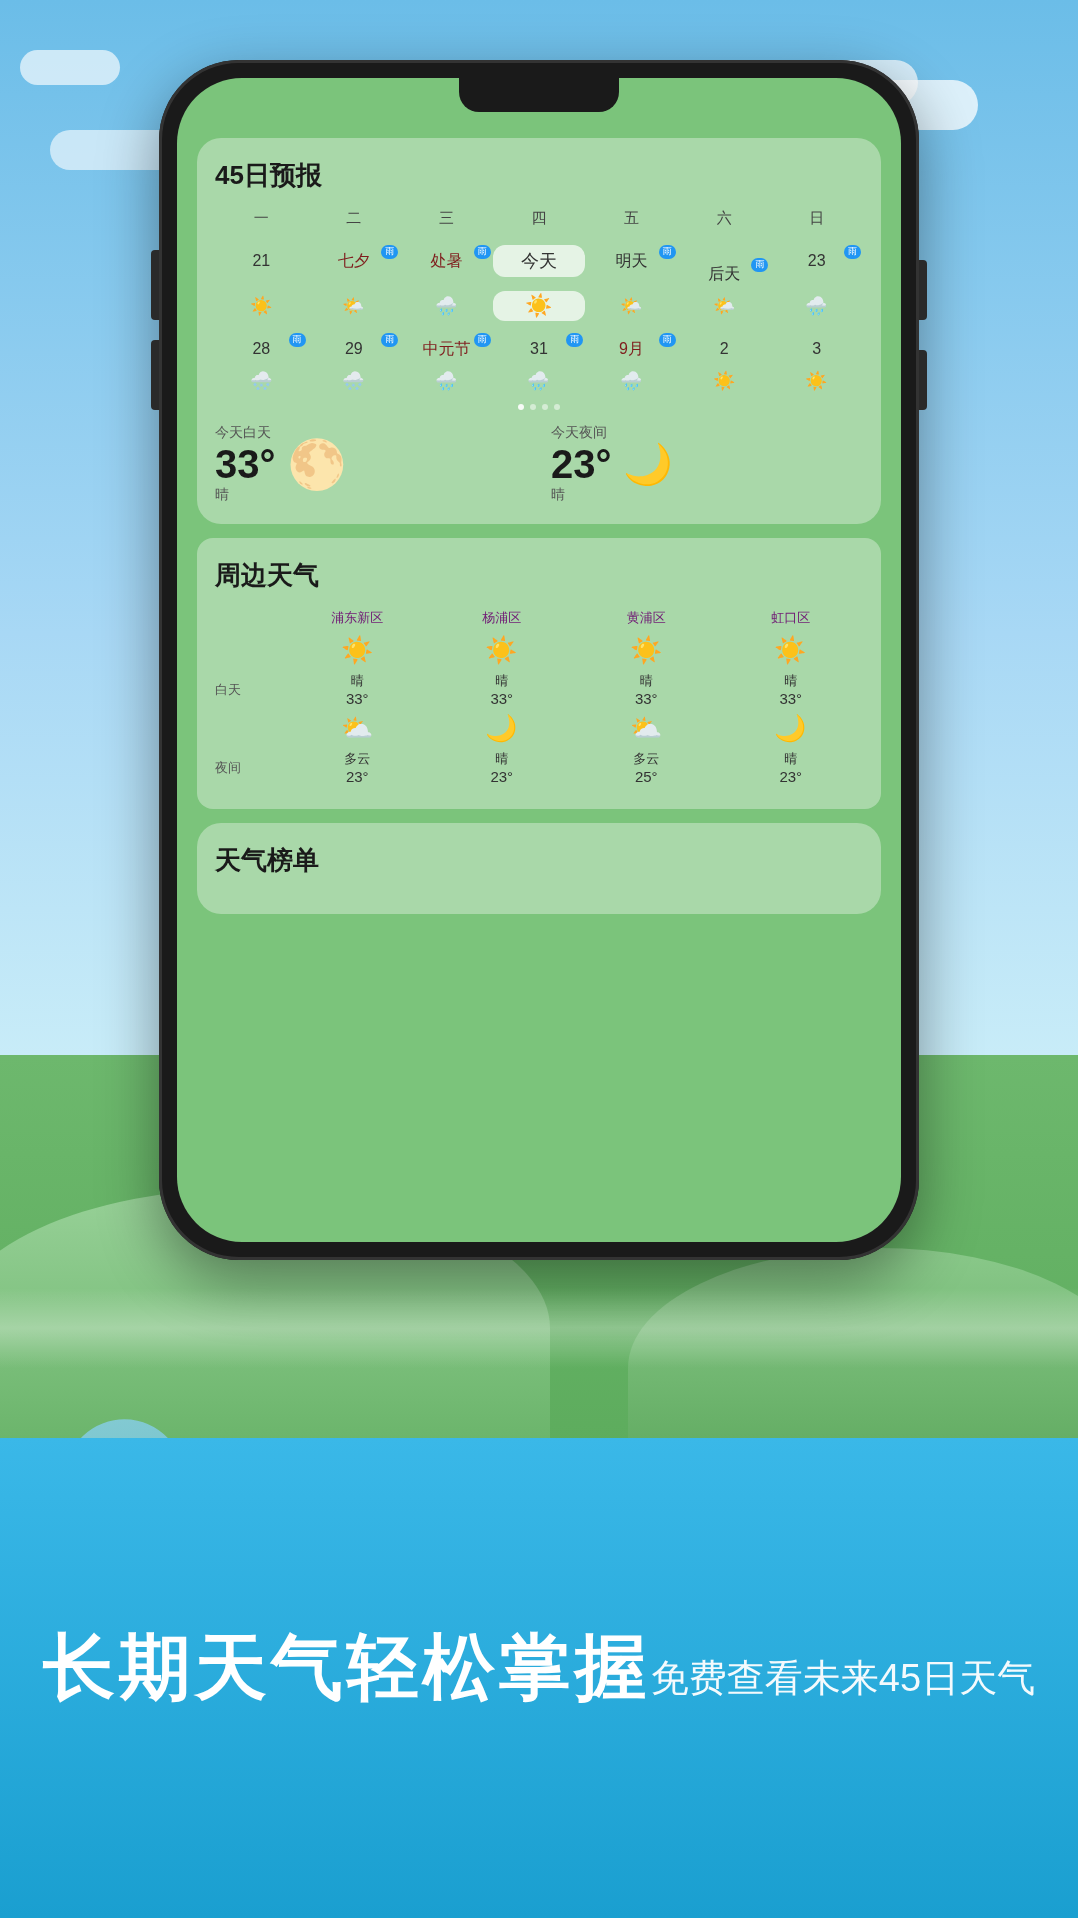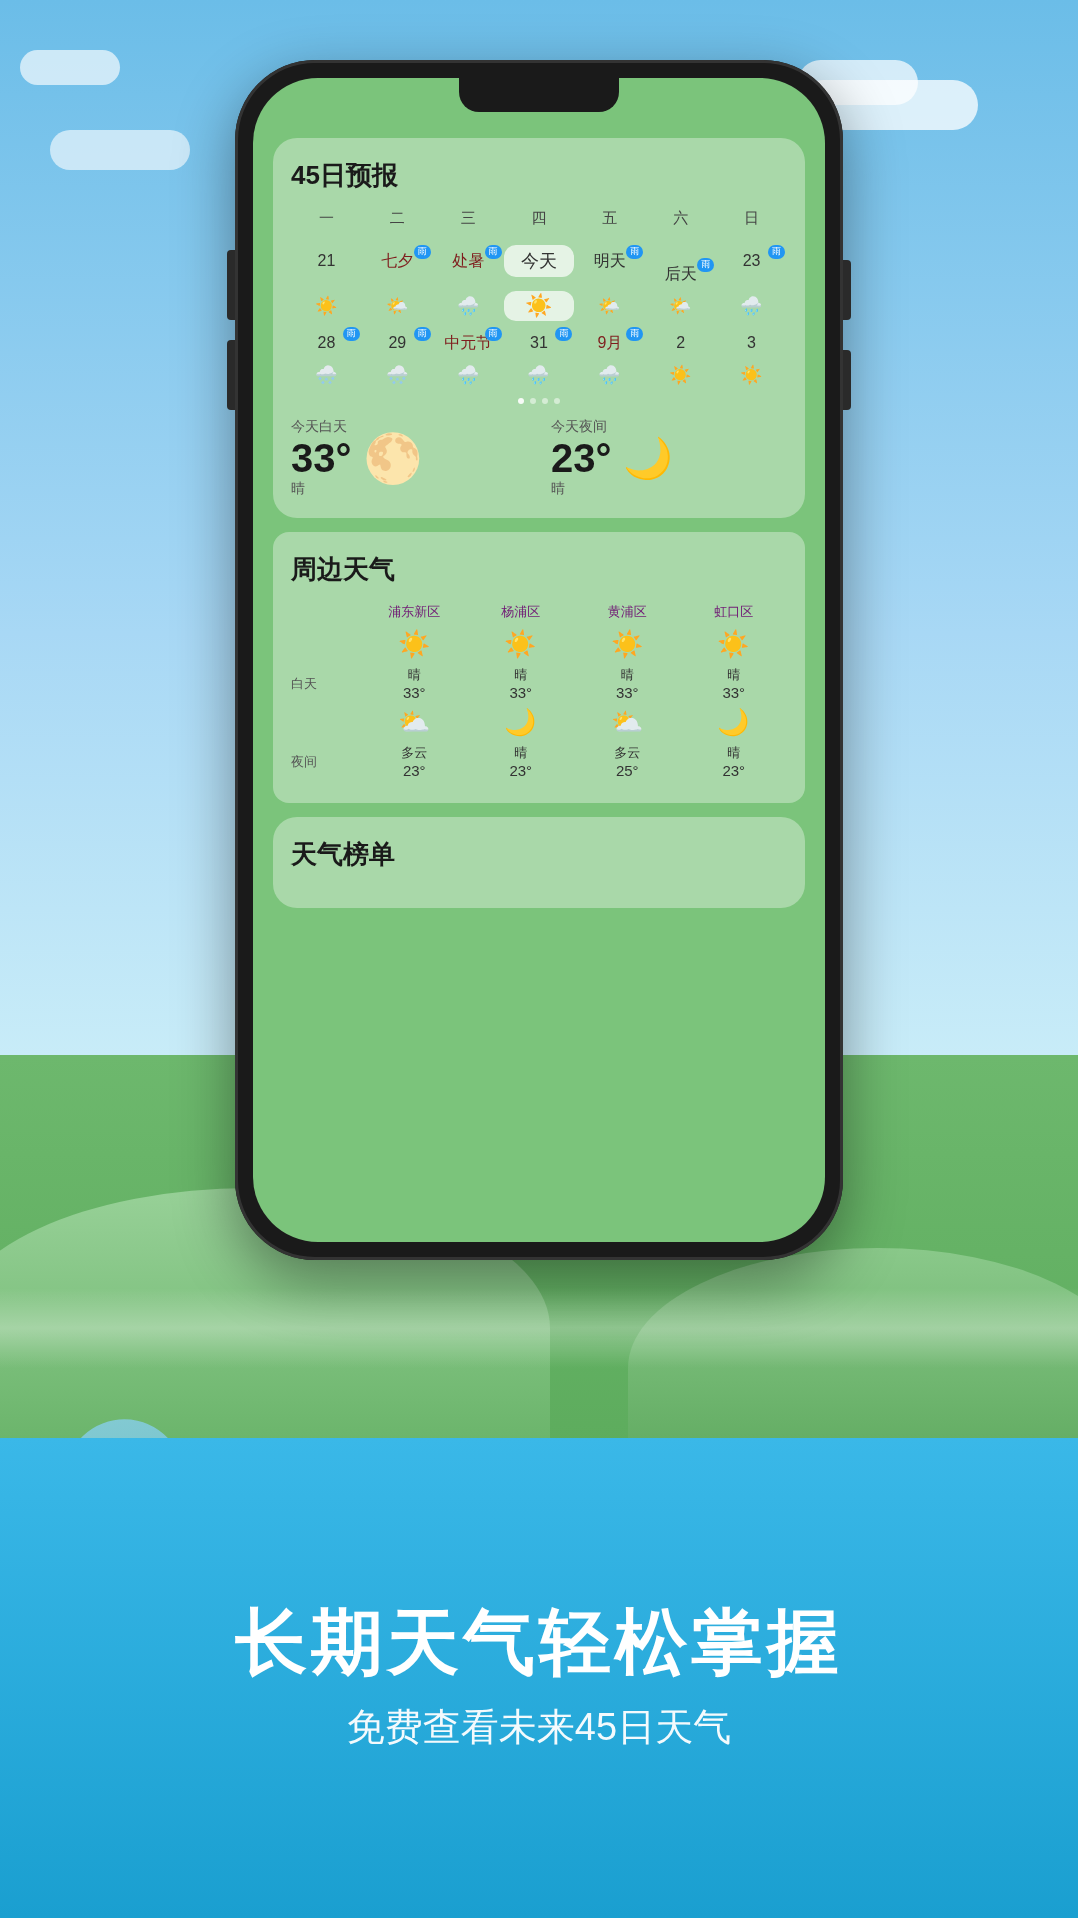--- a/index.html
+++ b/index.html
@@ -41,21 +41,21 @@
       transform: rotate(-10deg);
       opacity: 0.8;
     }
 
     
     .phone-frame {
       position: absolute;
       top: 60px;
       left: 50%;
       transform: translateX(-50%);
-      width: 608px;
+      width: 760px;
       height: 1200px;
       background: #1a1a1a;
       border-radius: 80px;
       z-index: 10;
       box-shadow: 0 20px 60px rgba(0,0,0,0.4), inset 0 0 0 3px #333;
     }
     .phone-screen {
       position: absolute;
       top: 18px; left: 18px; right: 18px; bottom: 18px;
       background: #7bc47b;
@@ -286,21 +286,21 @@
     }
 
     
     .bottom-banner {
       position: absolute;
       bottom: 0; left: 0; right: 0;
       height: 480px;
       background: linear-gradient(180deg, #3ab8e8 0%, #1a9fd0 100%);
       z-index: 5;
       display: flex;
-      flex-direction: column;
+      flex-direction: row;
       align-items: center;
       justify-content: center;
       padding: 30px;
     }
     .banner-main-text {
       font-size: 72px;
       font-weight: 900;
       color: white;
       text-align: center;
       line-height: 1.1;
@@ -412,21 +412,21 @@
                 <span class="weather-icon-small">🌤️</span>
               </div>
             <div class="cal-cell">
                 <span class="weather-icon-small">🌤️</span>
               </div>
             <div class="cal-cell">
                 <span class="weather-icon-small">🌧️</span>
               </div>
           </div>
 
-          <div class="cal-row" style="margin-top:8px;">
+          <div class="cal-row" style="margin-top:14px;">
             <div class="cal-cell" style="position:relative;">
               <span class="cal-date">28</span>
               <span class="rain-badge">雨</span>
             </div>
             <div class="cal-cell" style="position:relative;">
               <span class="cal-date">29</span>
               <span class="rain-badge">雨</span>
             </div>
             <div class="cal-cell" style="position:relative;">
               <span class="cal-date holiday">中元节</span>

